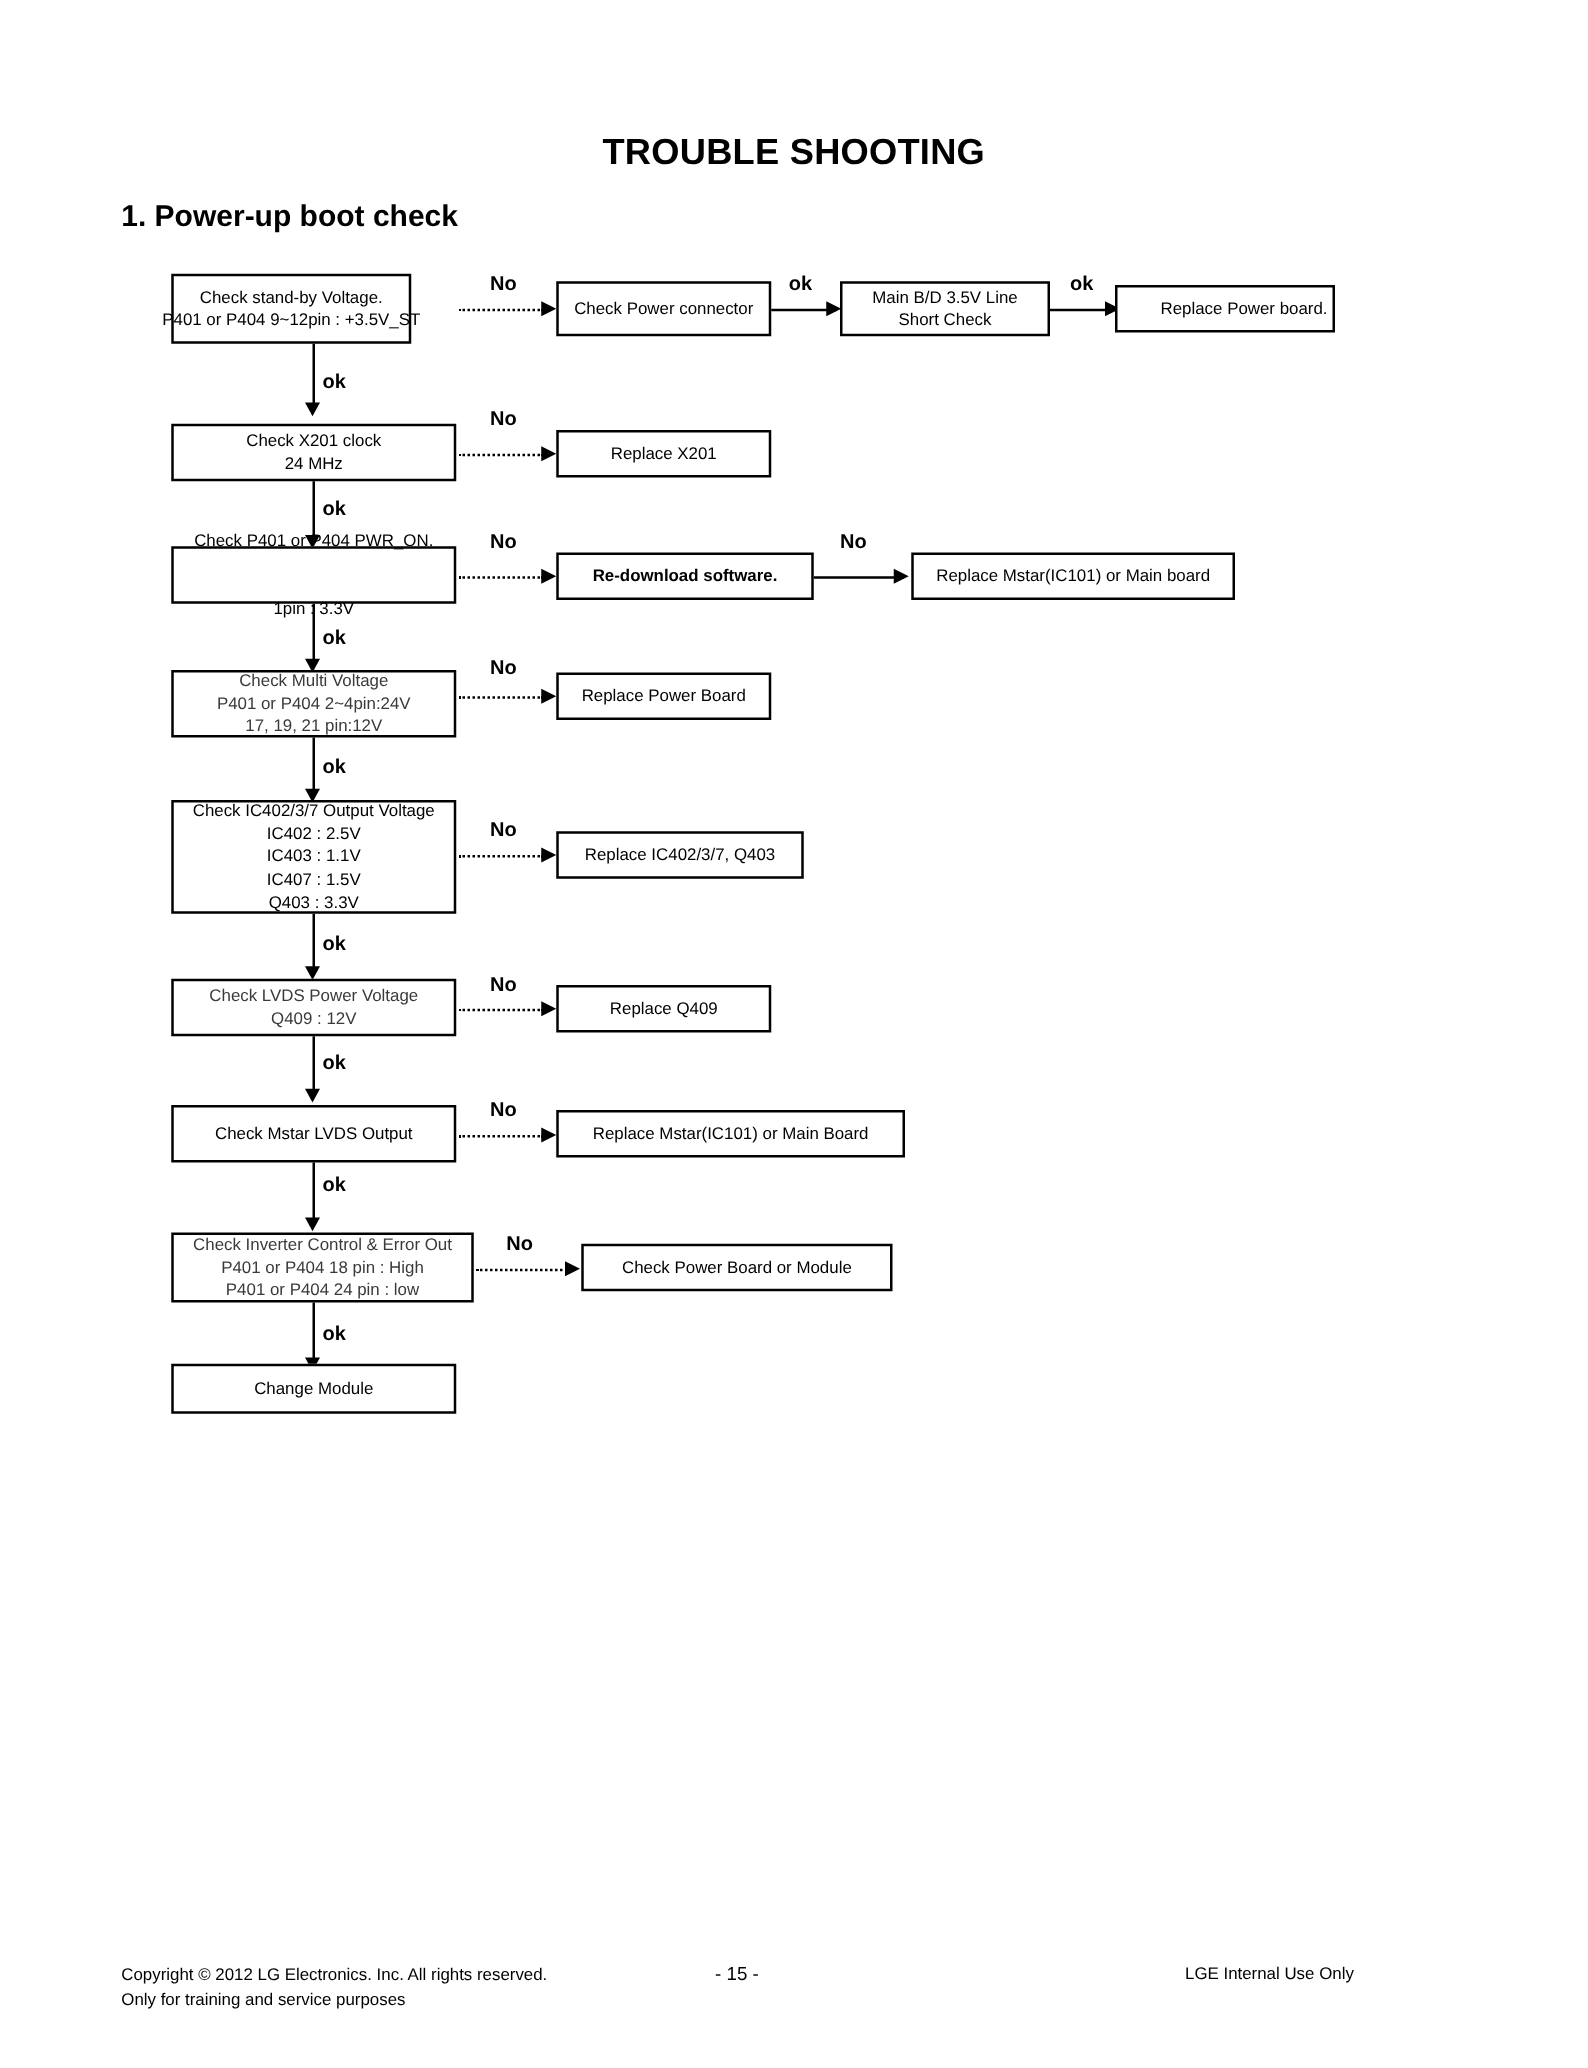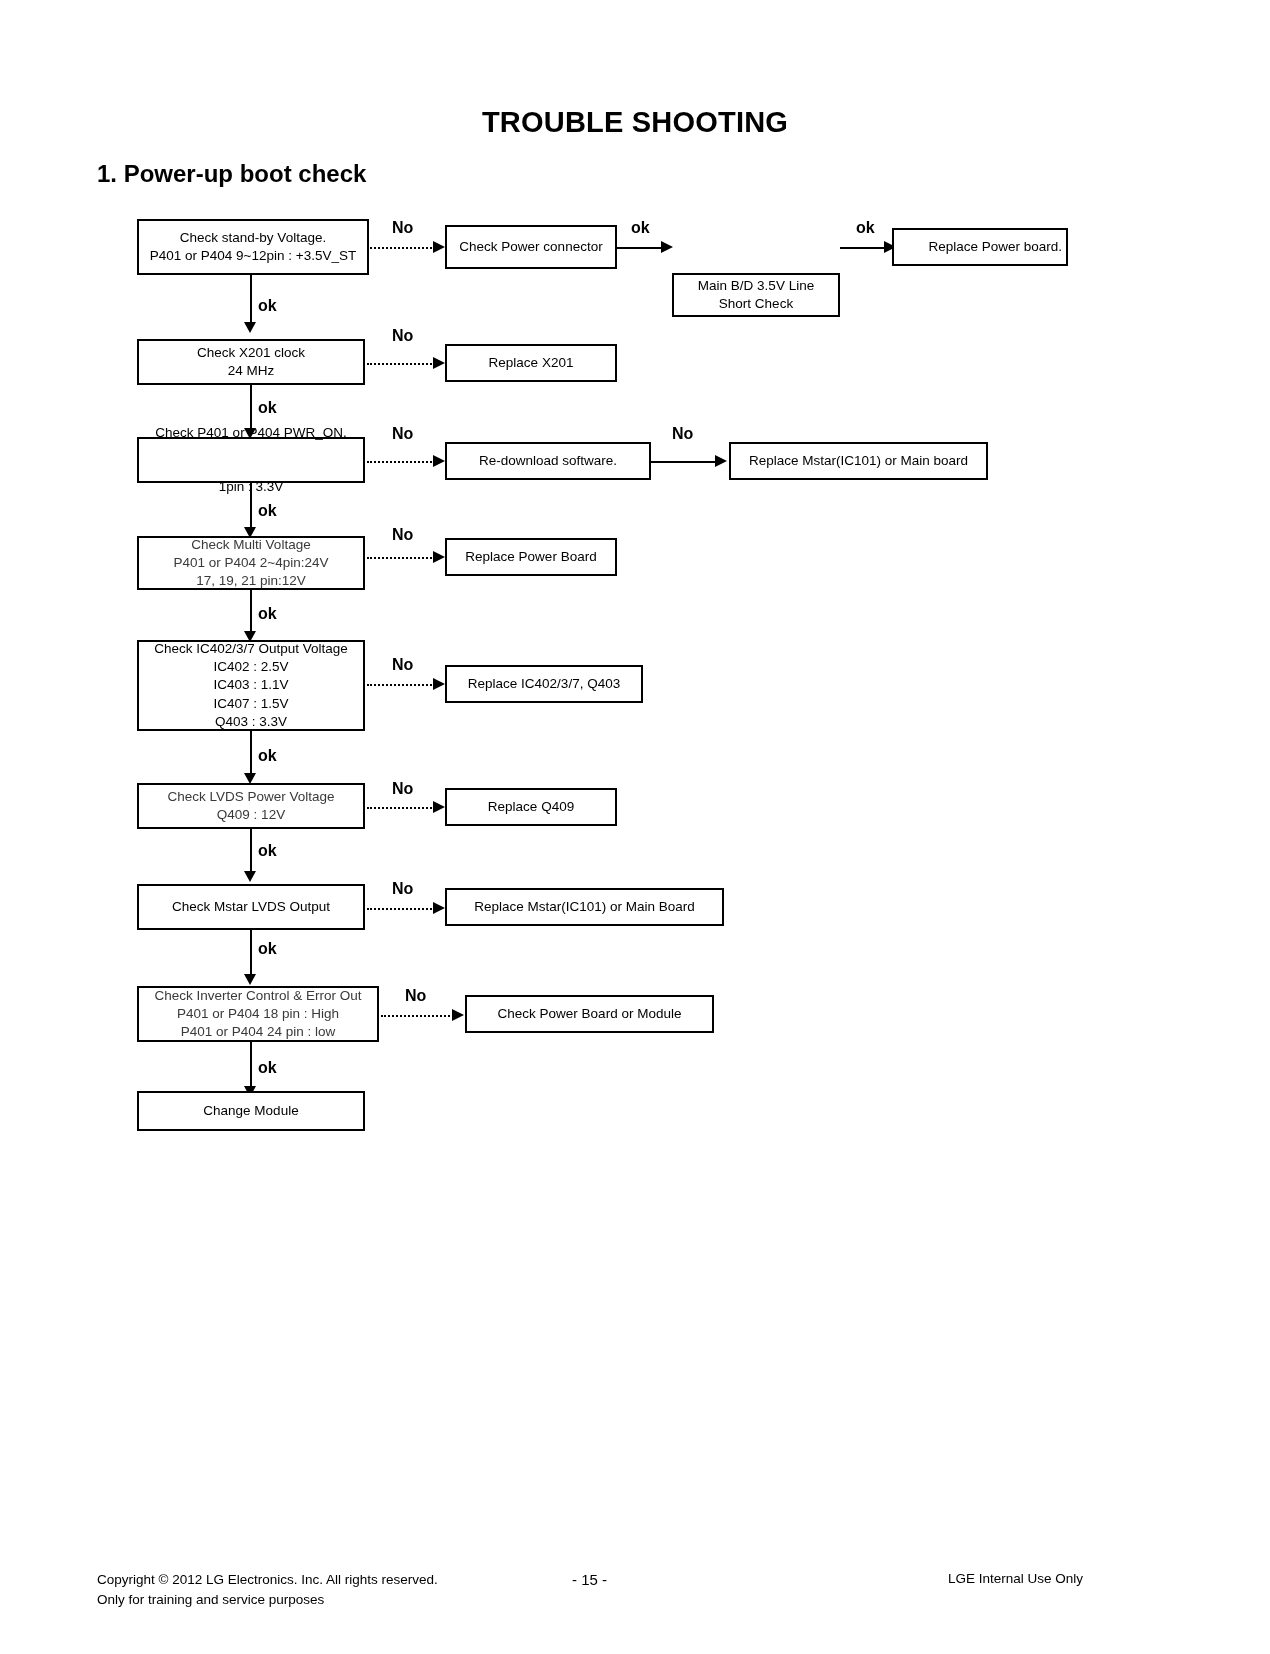--- a/index.html
+++ b/index.html
@@ -116,38 +116,38 @@
   }
 </style>
 </head>
 <body>
 
 <div id="page">
 
   <div class="doc-title">TROUBLE SHOOTING</div>
   <div class="section-title">1. Power-up boot check</div>
 
-  <div class="node" style="left:137px; top:219px; width:232px; height:56px;">
+  <div class="node" style="left:137px; top:219px; width:192px; height:56px;">
     <span class="ln">Check stand-by Voltage.</span>
     <span class="ln">P401 or P404 9~12pin : +3.5V_ST</span>
   </div>
 
   <div class="dotline" style="left:367px; top:247px; width:68px;"></div>
   <div class="arrow-right" style="left:433px; top:241px;"></div>
   <div class="edge-label" style="left:392px; top:220px;">No</div>
 
   <div class="node" style="left:445px; top:225px; width:172px; height:44px;">
     <span class="ln">Check Power connector</span>
   </div>
 
   <div class="hline" style="left:617px; top:247px; width:52px;"></div>
   <div class="arrow-right" style="left:661px; top:241px;"></div>
   <div class="edge-label" style="left:631px; top:220px;">ok</div>
 
-  <div class="node" style="left:672px; top:225px; width:168px; height:44px;margin-top:48px;">
+  <div class="node" style="left:672px; top:225px; width:168px; height:44px;">
     <span class="ln">Main B/D 3.5V Line</span>
     <span class="ln">Short Check</span>
   </div>
 
   <div class="hline" style="left:840px; top:247px; width:52px;"></div>
   <div class="arrow-right" style="left:884px; top:241px;"></div>
   <div class="edge-label" style="left:856px; top:220px;">ok</div>
 
   <div class="node" style="left:892px; top:228px; width:176px; height:38px;align-items:flex-end;">
     <span class="ln">Replace Power board.</span>
@@ -176,21 +176,21 @@
 
   <div class="node" style="left:137px; top:437px; width:228px; height:46px;gap:36px;">
     <span class="ln">Check P401 or P404 PWR_ON.</span>
     <span class="ln">1pin : 3.3V</span>
   </div>
 
   <div class="dotline" style="left:367px; top:461px; width:68px;"></div>
   <div class="arrow-right" style="left:433px; top:455px;"></div>
   <div class="edge-label" style="left:392px; top:426px;">No</div>
 
-  <div class="node" style="left:445px; top:442px; width:206px; height:38px;">
+  <div class="node" style="left:445px; top:442px; width:206px; height:38px;font-weight:bold;">
     <span class="ln">Re-download software.</span>
   </div>
 
   <div class="hline" style="left:651px; top:461px; width:72px;"></div>
   <div class="arrow-right" style="left:715px; top:455px;"></div>
   <div class="edge-label" style="left:672px; top:426px;">No</div>
 
   <div class="node" style="left:729px; top:442px; width:259px; height:38px;">
     <span class="ln">Replace Mstar(IC101) or Main board</span>
   </div>

